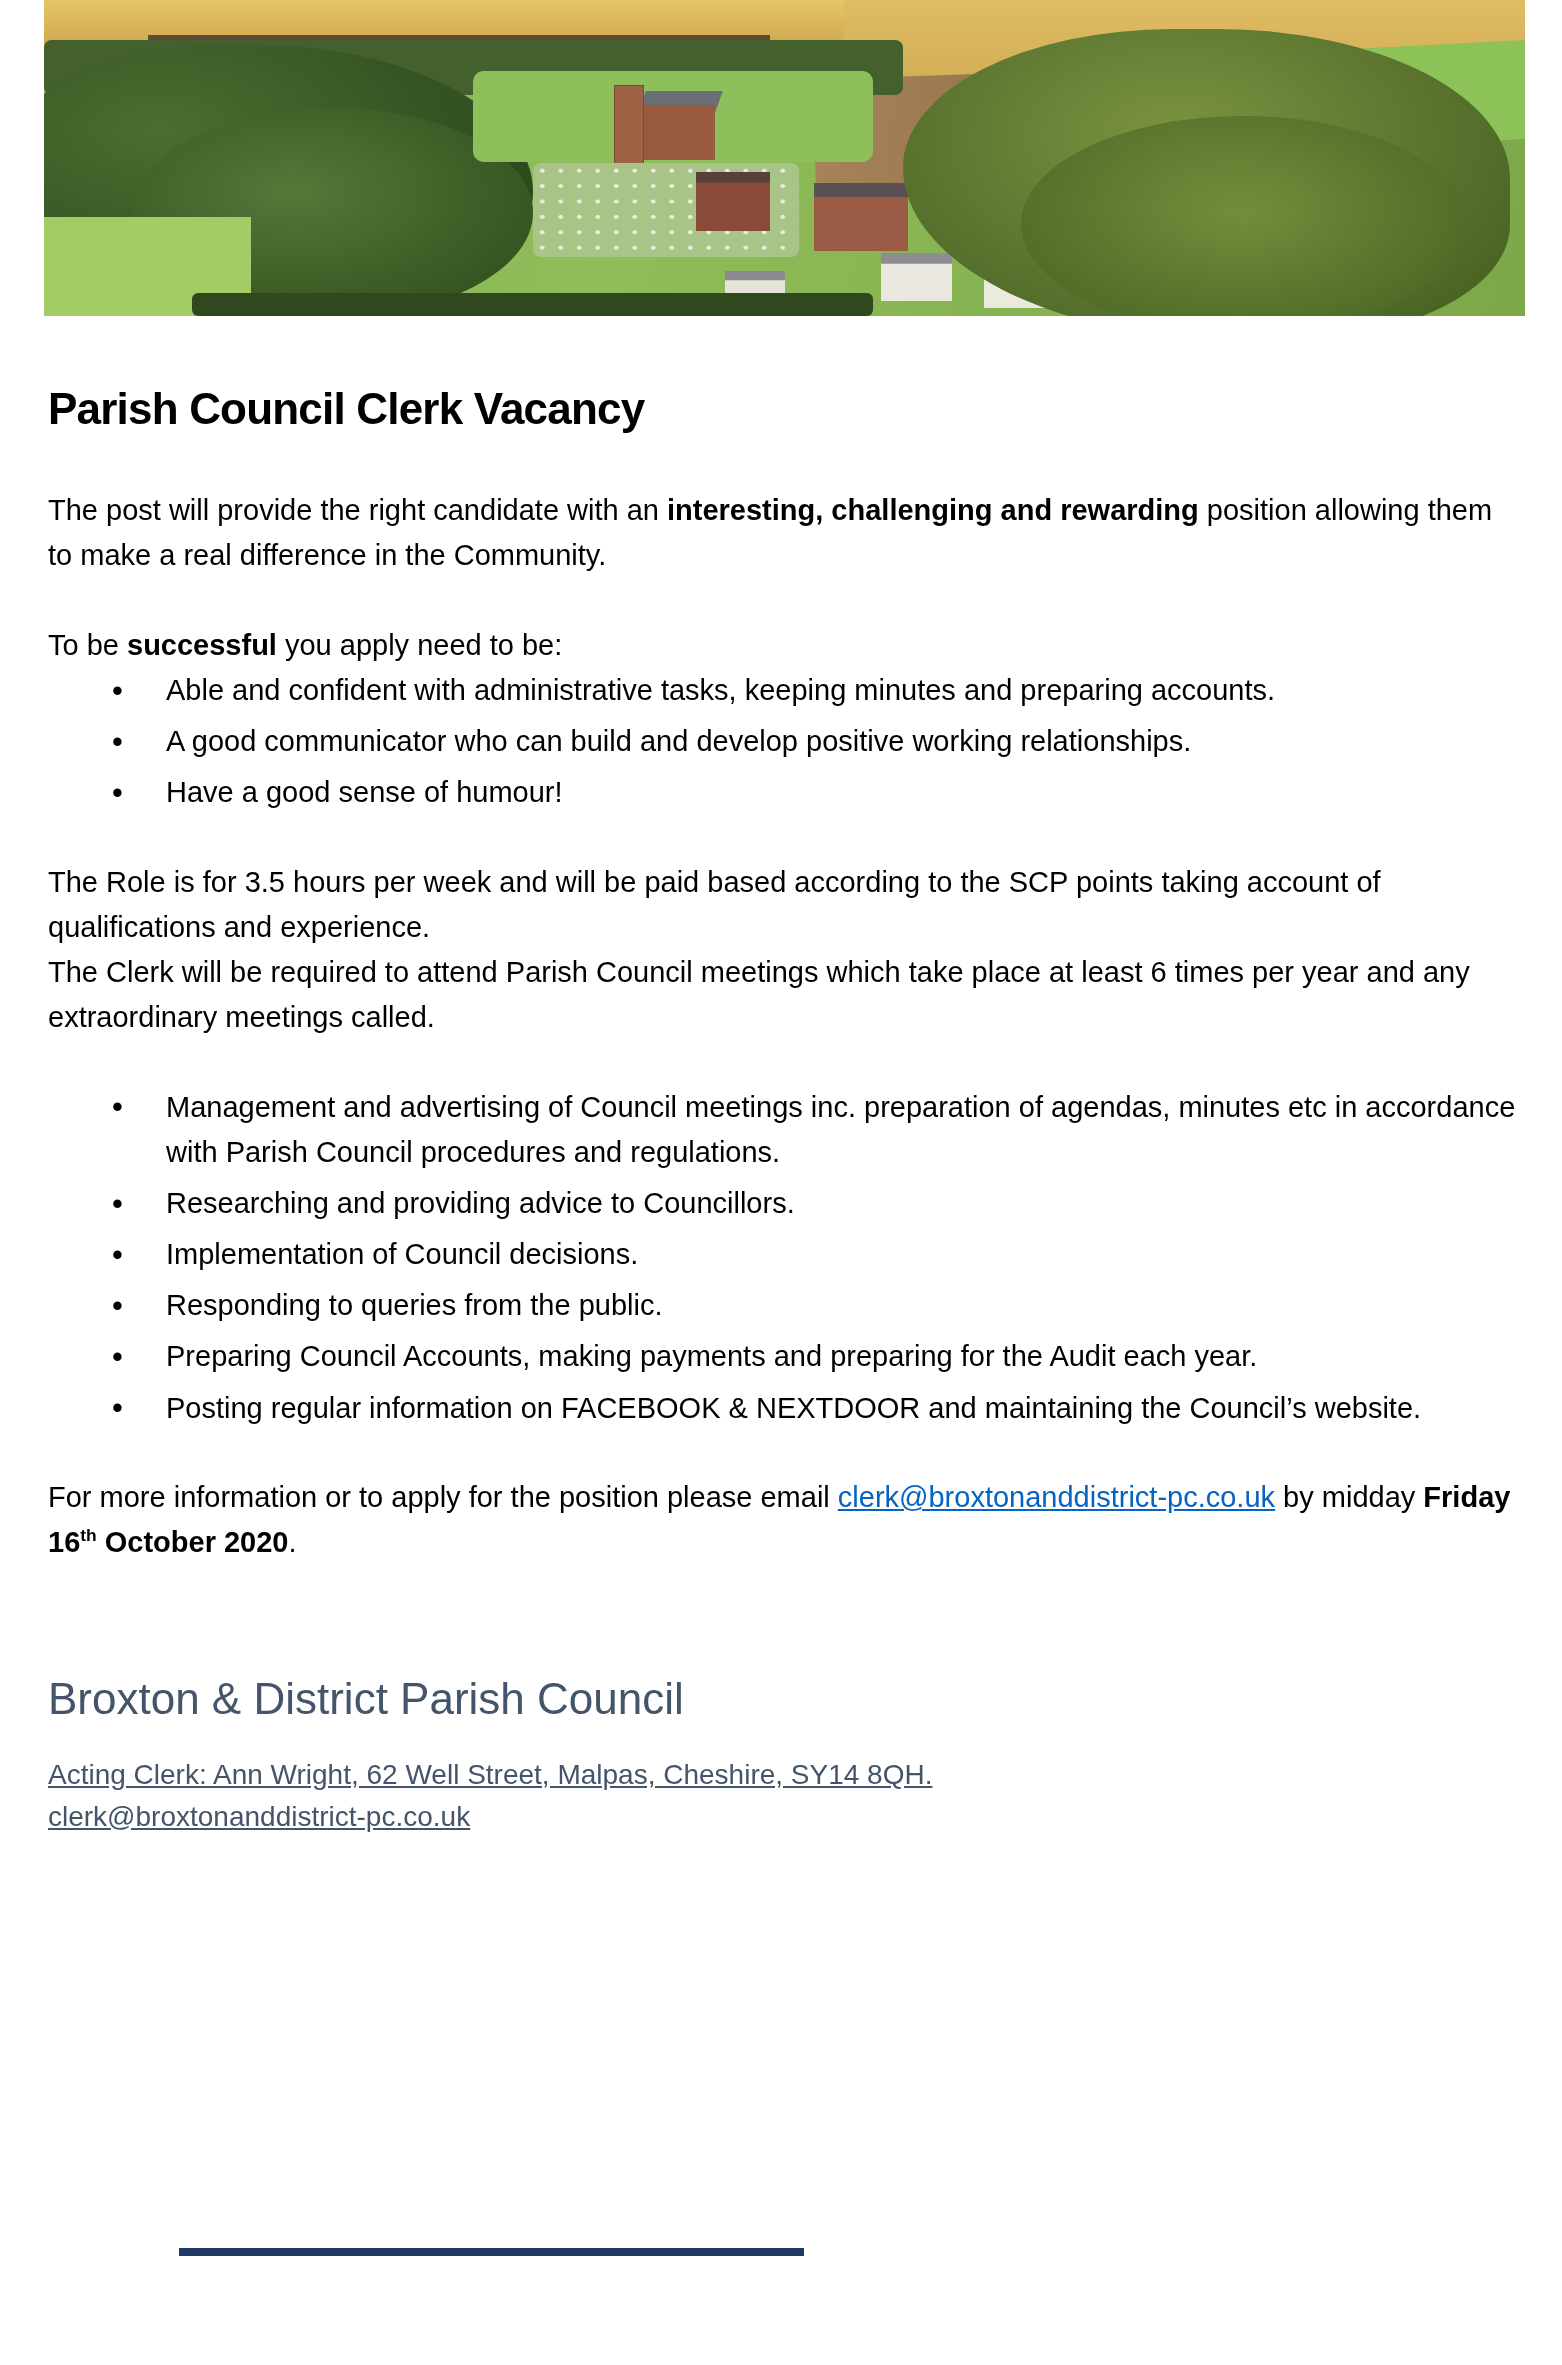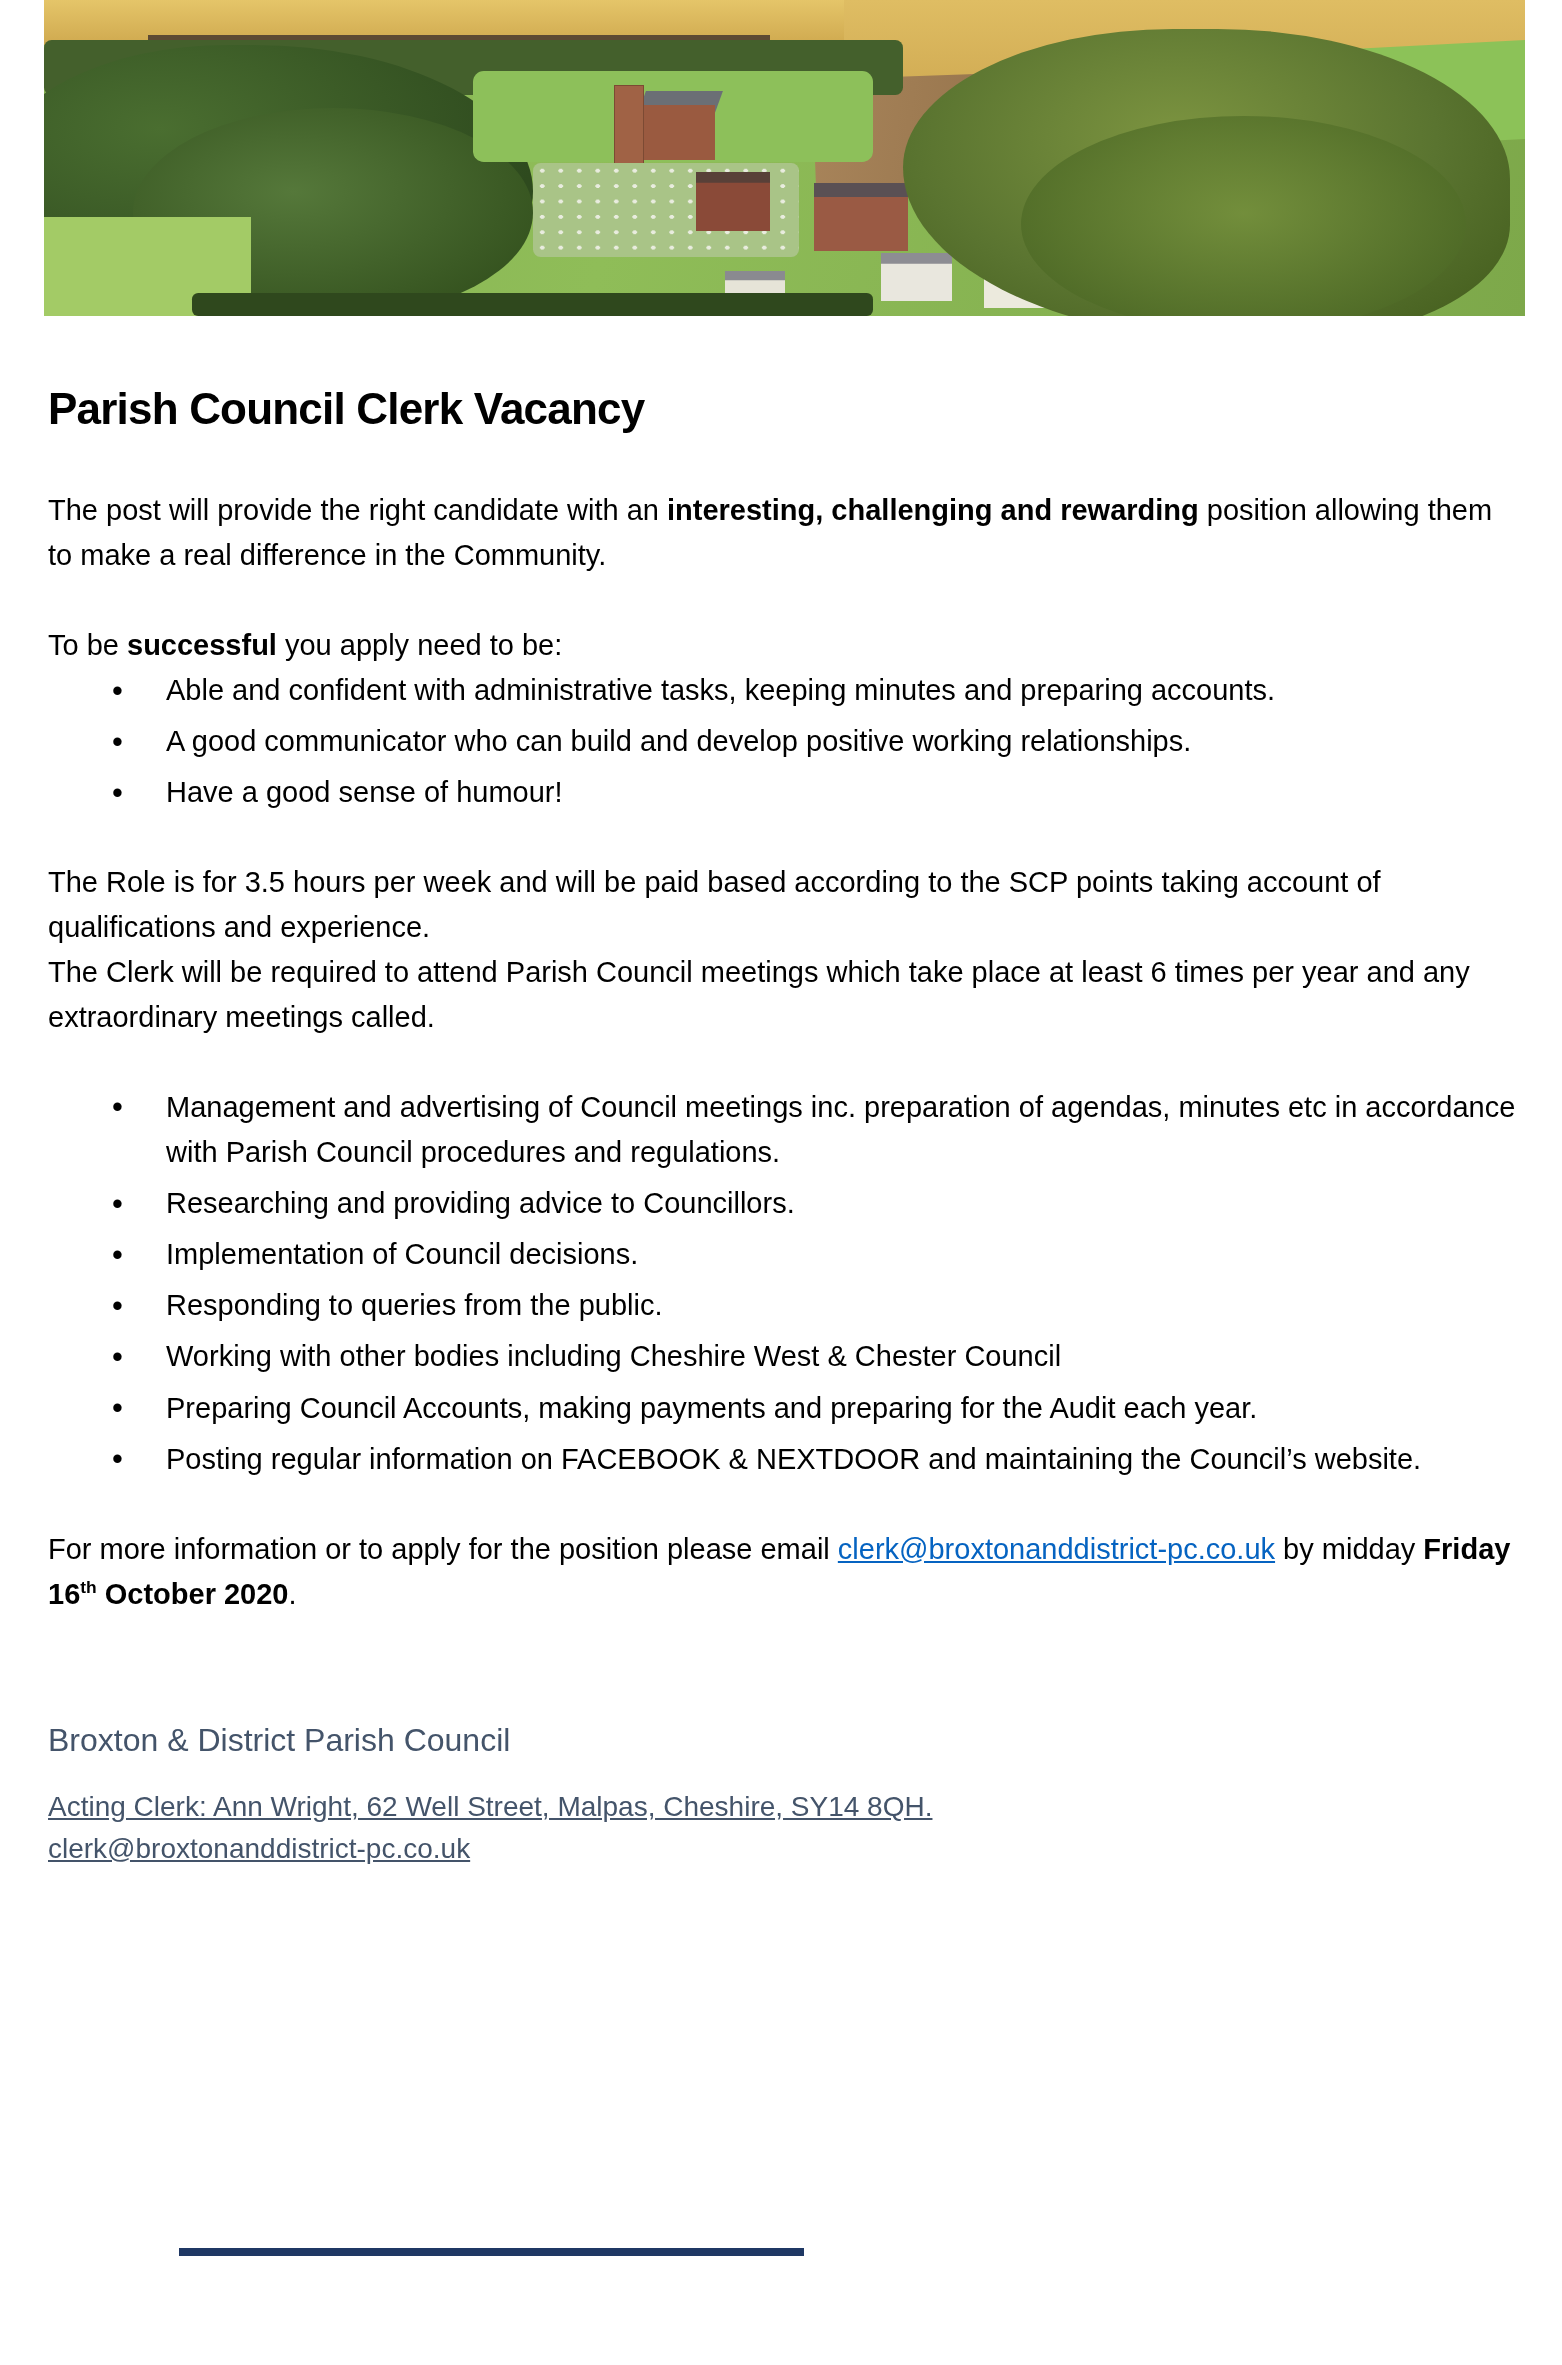--- a/index.html
+++ b/index.html
@@ -78,21 +78,21 @@
     position:absolute;
     left:-54px;
     top:-1.5px;
     font-size:31px;
   }
   a.email-link{color:#0563C1;text-decoration:underline;cursor:pointer;}
   sup.ord{font-size:60%;vertical-align:super;line-height:0;}
   
   .footer{margin-top:100px;}
   .footer-org{
-    font-size:32px;
+    font-size:44px;
     font-weight:400;
     color:#44546A;
     margin:0 0 20px 0;
     letter-spacing:0;
   }
   .footer-line{
     font-size:28px;
     line-height:1.5;
     color:#44546A;
     margin:0;
@@ -156,21 +156,20 @@
 
     <p class="tight">The Role is for 3.5 hours per week and will be paid based according to the SCP points taking account of qualifications and experience.</p>
     <p class="block">The Clerk will be required to attend Parish Council meetings which take place at least  6 times per year and any extraordinary meetings called.</p>
 
 
     <ul class="doc-list">
       <li><span>Management and advertising of Council meetings inc. preparation of agendas, minutes etc in accordance with Parish Council procedures and regulations.</span></li>
       <li><span>Researching and providing advice to Councillors.</span></li>
       <li><span>Implementation of Council decisions.</span></li>
       <li><span>Responding to queries from the public.</span></li>
-      <li><span>Working with other bodies including Cheshire West &amp; Chester Council</span></li>
       <li><span>Preparing Council Accounts, making payments and preparing for the Audit each year.</span></li>
       <li><span>Posting regular information on FACEBOOK &amp; NEXTDOOR and maintaining the Council’s website.</span></li>
     </ul>
 
     <p class="block"><span>For more information or to apply for the position please email </span><a class="email-link">clerk@broxtonanddistrict-pc.co.uk</a><span> by midday </span><span class="bold">Friday 16</span><sup class="ord bold">th</sup><span class="bold"> October 2020</span><span>.</span></p>
 
     <div class="footer">
       <h2 class="footer-org">Broxton &amp; District Parish Council</h2>
       <p class="footer-line">Acting Clerk: Ann Wright, 62 Well Street, Malpas, Cheshire, SY14 8QH.</p>
       <p class="footer-line">clerk@broxtonanddistrict-pc.co.uk</p>

